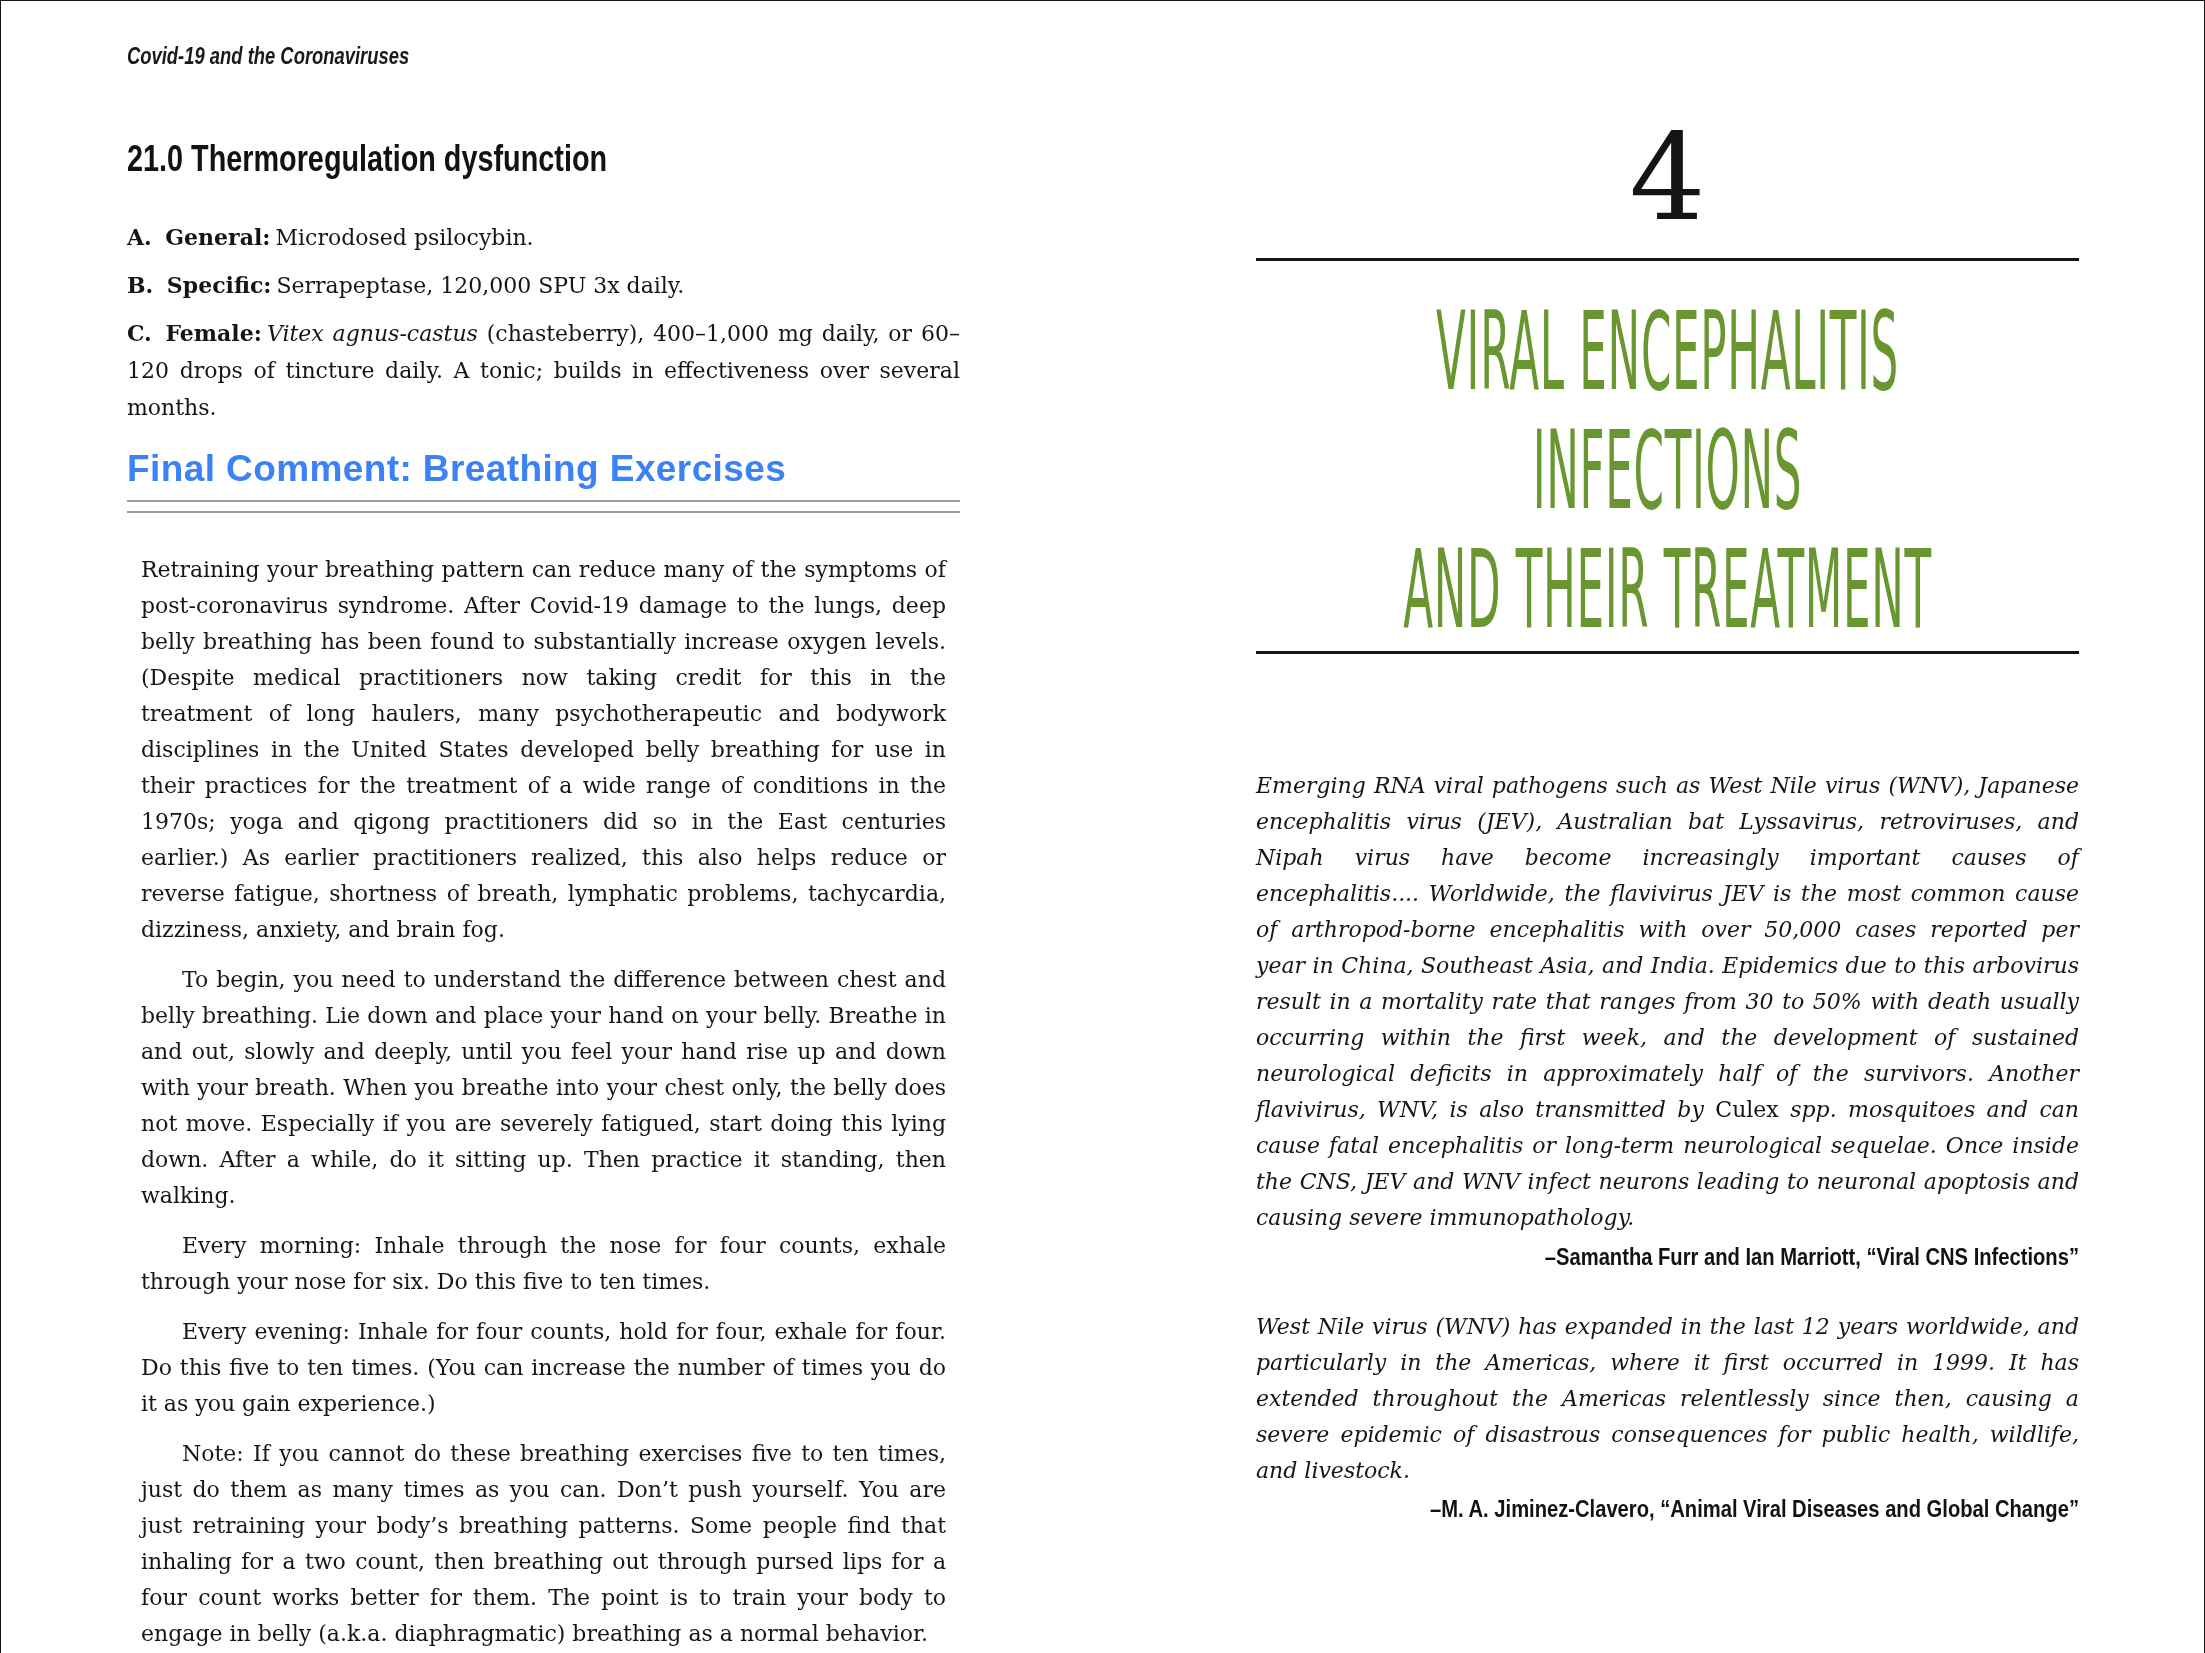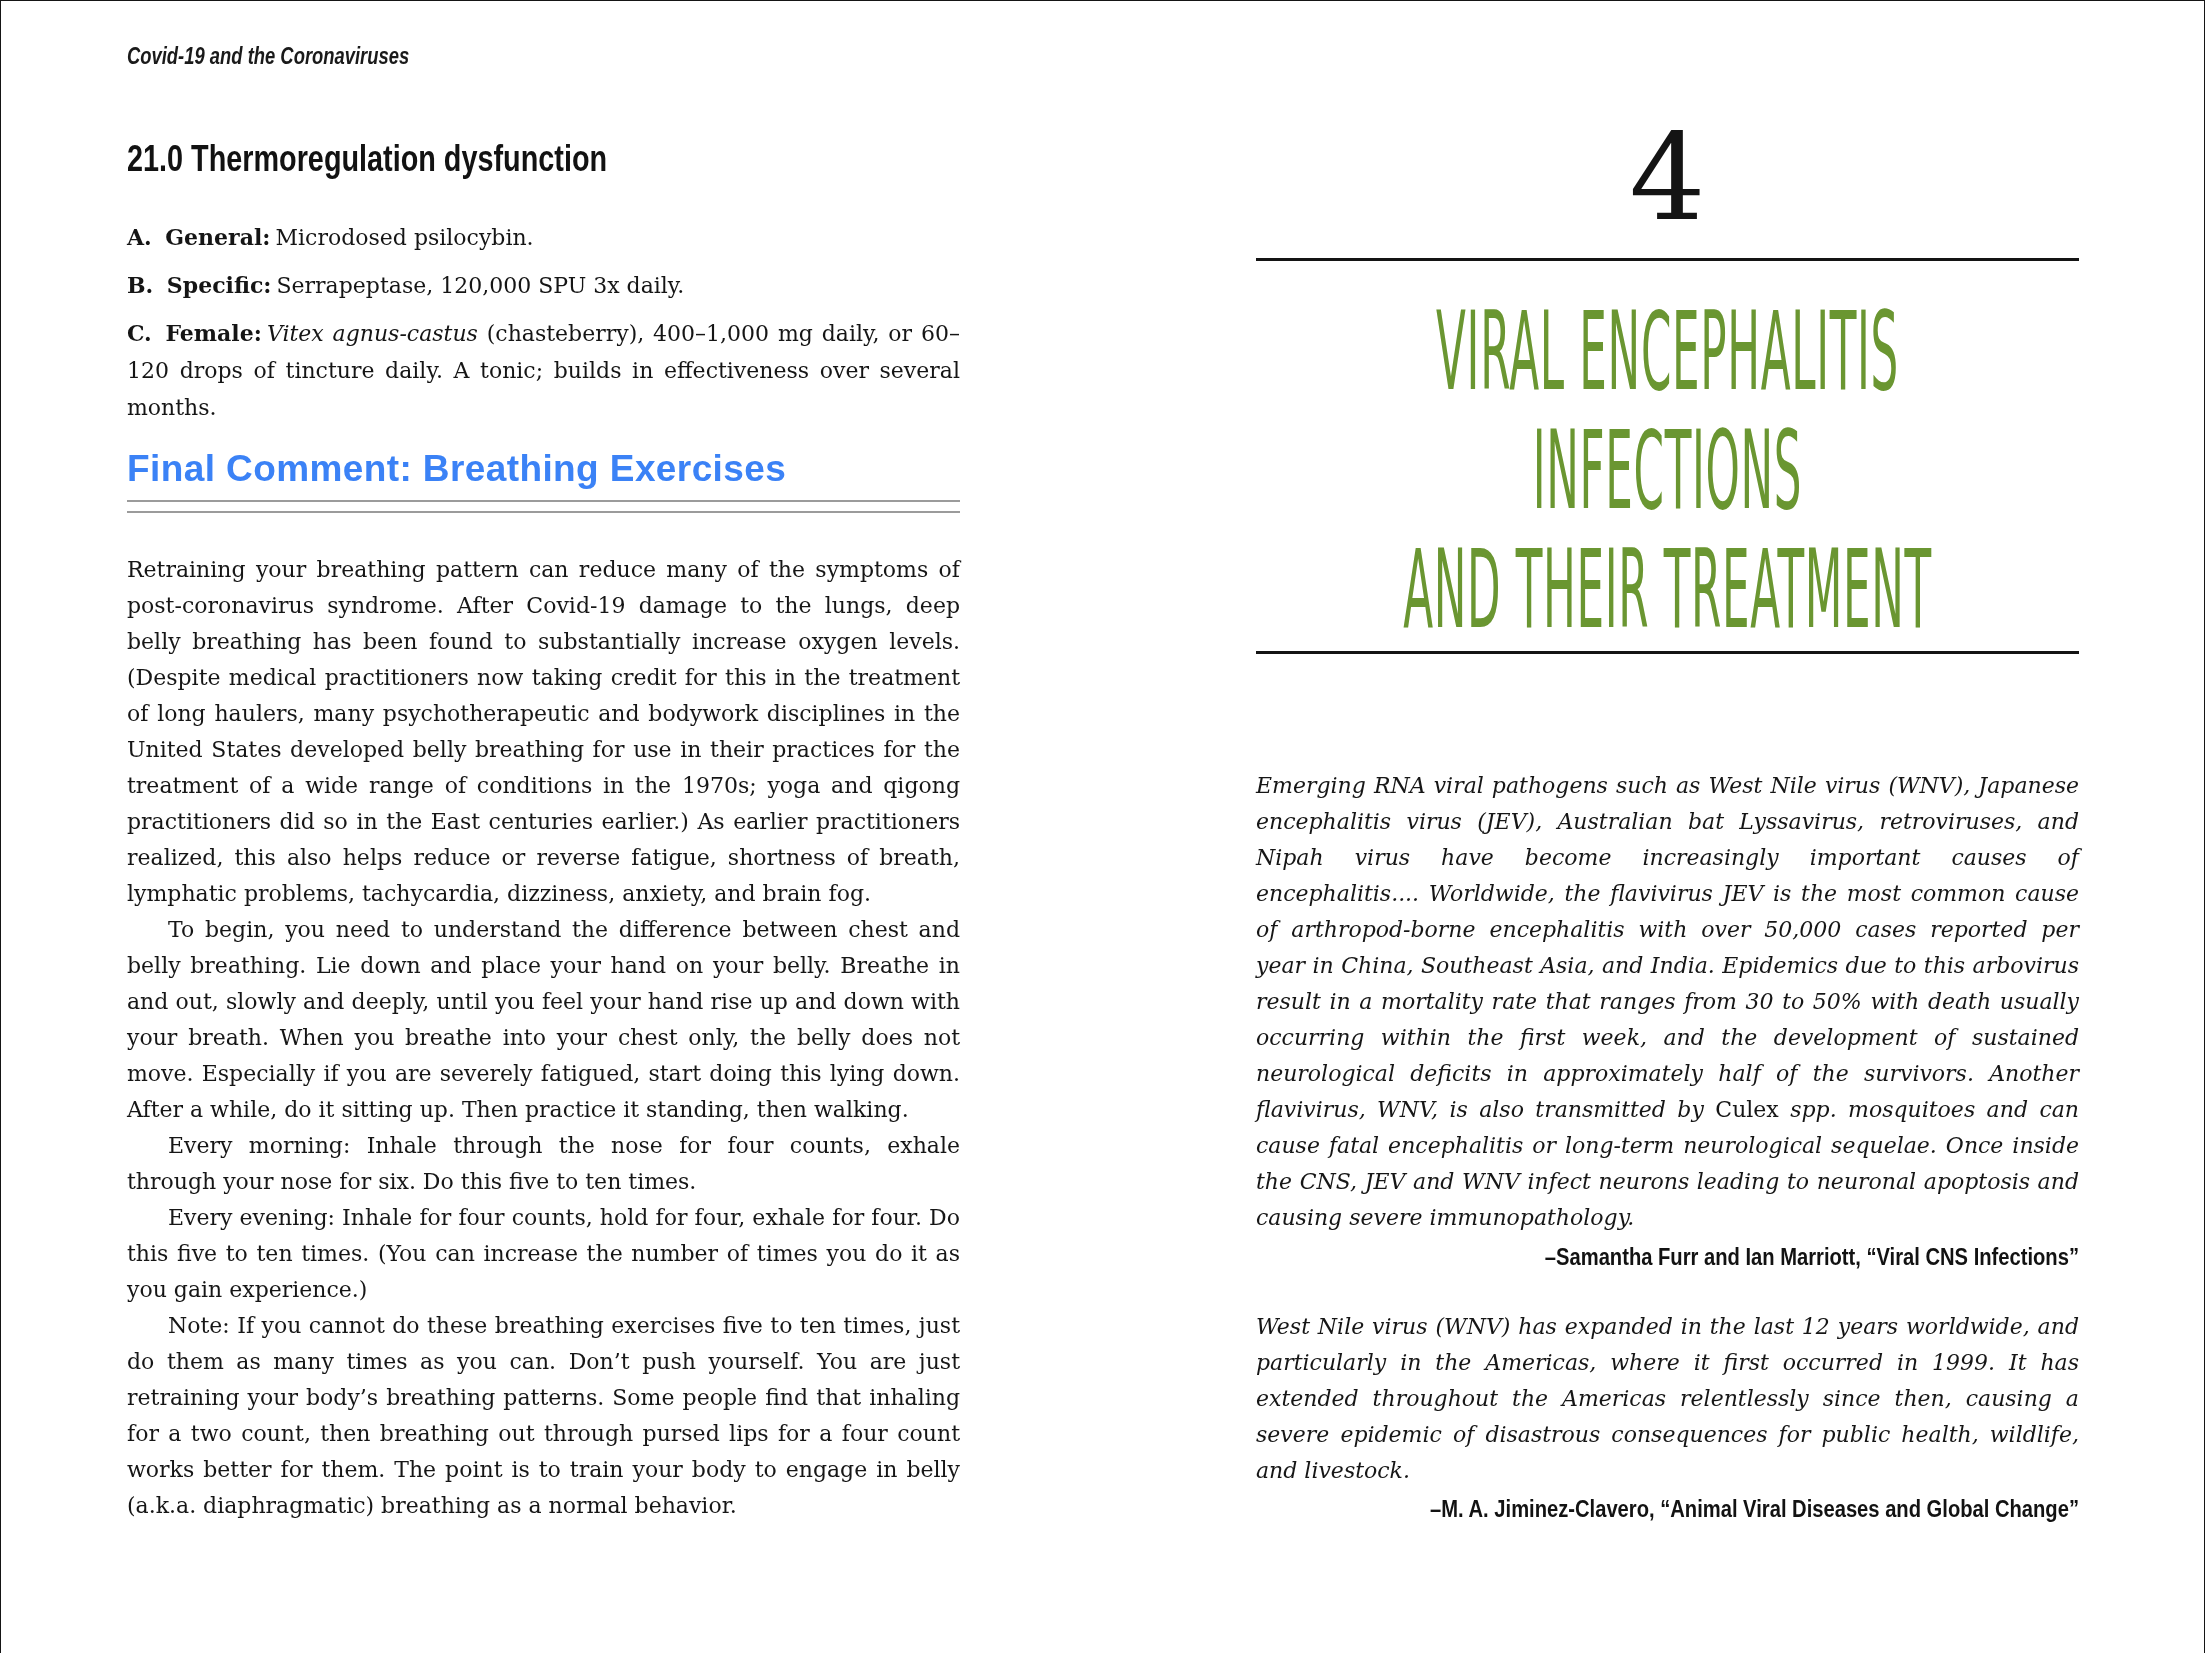--- a/index.html
+++ b/index.html
@@ -66,21 +66,21 @@
     white-space: nowrap;
   }
   .double-rule {
     margin-top: 10.2px;
     height: 8.5px;
     border-top: 2.5px solid #9b9b9b;
     border-bottom: 2.5px solid #9b9b9b;
   }
   .body-copy { margin-top: 39px; }
   .body-copy p {
-    margin: 0;
+    margin: 14px;
     font-size: 22px;
     line-height: 36px;
     text-align: justify;
     color: #161616;
   }
   .body-copy p.indent { text-indent: 41px; }
 
   
   .page-right {
     position: absolute;

